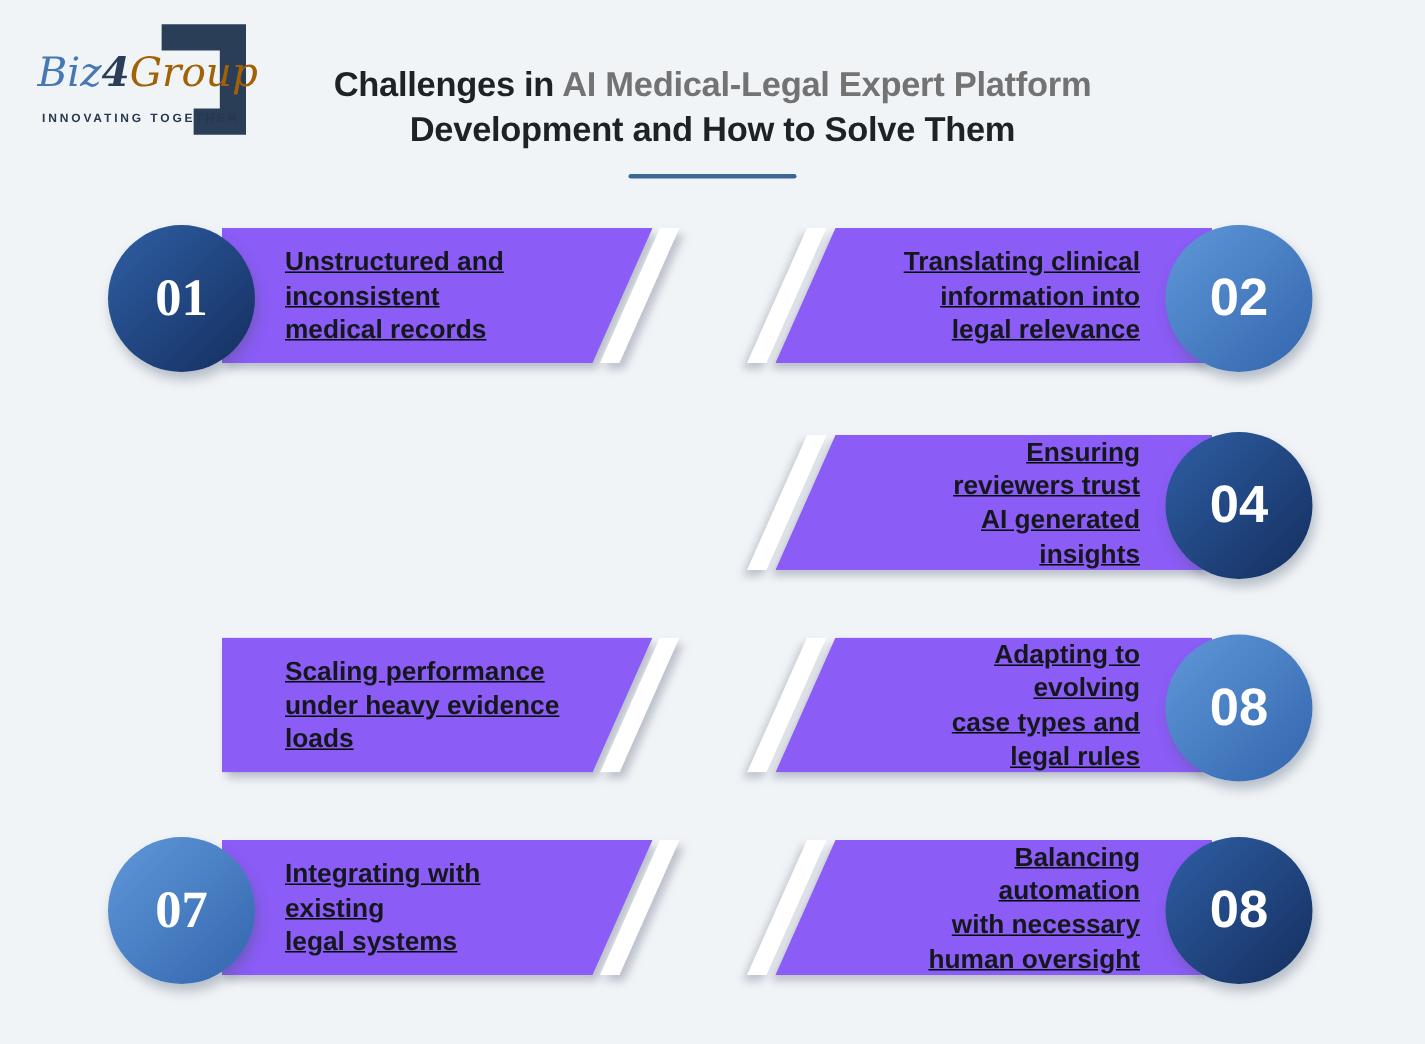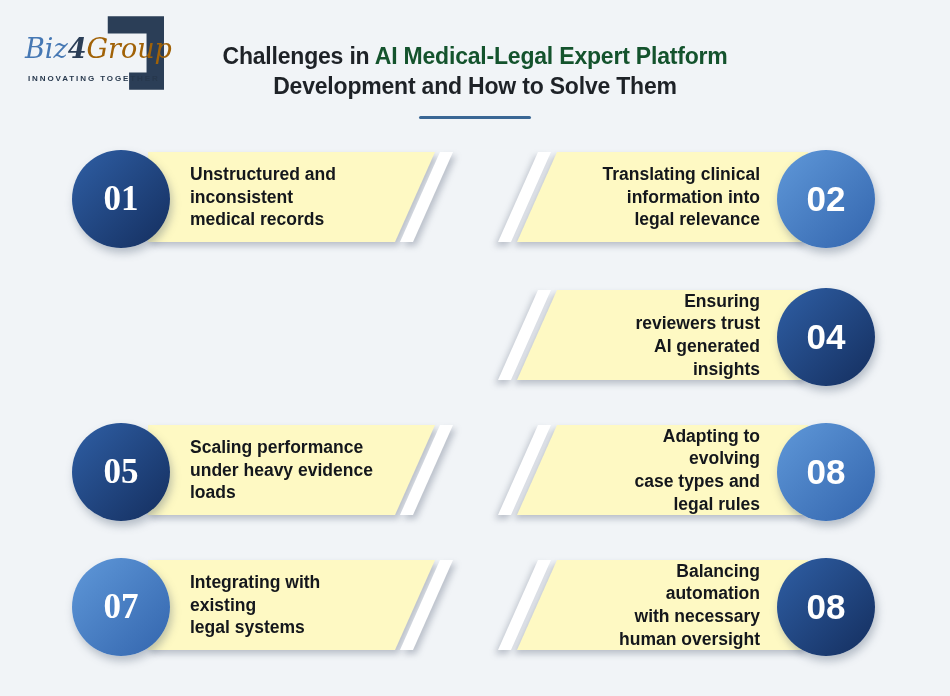--- a/index.html
+++ b/index.html
@@ -27,35 +27,35 @@
     font-size:8px;letter-spacing:1.9px;font-weight:bold;
     color:#27384d;white-space:nowrap;
   }
 
   
   .header{position:absolute;top:41px;left:0;width:100%;text-align:center;}
   .title{
     margin:0;font-size:23px;line-height:30px;font-weight:700;
     color:#1e2227;letter-spacing:-0.2px;
   }
-  .title .hl{color:#14532d;}
+  .title .hl{color:#737373;}
   .underline{
     width:112px;height:3px;margin:15px auto 0;
     background:#3a6795;border-radius:2px;
   }
 
   
   .item{position:absolute;left:0;width:950px;height:90px;}
   .row1{top:152px}.row2{top:290px}.row3{top:425px}.row4{top:560px}
 
   .banner-wrap{position:absolute;top:0;height:90px;}
   .item.left  .banner-wrap{left:148px;width:307px;filter:drop-shadow(3px 4px 3px rgba(96,108,128,.38));}
   .item.right .banner-wrap{left:498px;width:310px;filter:drop-shadow(-3px 4px 3px rgba(96,108,128,.38));}
 
-  .banner-main{position:absolute;top:0;left:0;right:0;bottom:0;background:#fef9c3;}
+  .banner-main{position:absolute;top:0;left:0;right:0;bottom:0;background:#8b5cf6;text-decoration:underline;}
   .item.left  .banner-main{clip-path:polygon(0 0, 287px 0, 247px 100%, 0 100%);}
   .item.right .banner-main{clip-path:polygon(59px 0, 100% 0, 100% 100%, 19px 100%);}
 
   .banner-sliver{position:absolute;top:0;left:0;right:0;bottom:0;background:#ffffff;}
   .item.left  .banner-sliver{clip-path:polygon(292px 0, 305px 0, 265px 100%, 252px 100%);}
   .item.right .banner-sliver{clip-path:polygon(40px 0, 53px 0, 13px 100%, 0 100%);}
 
   .item-text{
     display:flex;align-items:center;height:100%;
     font-size:17.5px;line-height:1.3;font-weight:700;color:#14171c;
@@ -141,23 +141,20 @@
 
   <div class="item left row3">
     <div class="banner-wrap">
       <div class="banner-main">
         <div class="item-text">Scaling performance
 under heavy evidence
 loads</div>
       </div>
       <div class="banner-sliver"></div>
     </div>
-    <div class="circle dark">
-      <span>05</span>
-    </div>
   </div>
 
   <div class="item right row3">
     <div class="banner-wrap">
       <div class="banner-main">
         <div class="item-text">Adapting to evolving
 case types and
 legal rules</div>
       </div>
       <div class="banner-sliver"></div>

